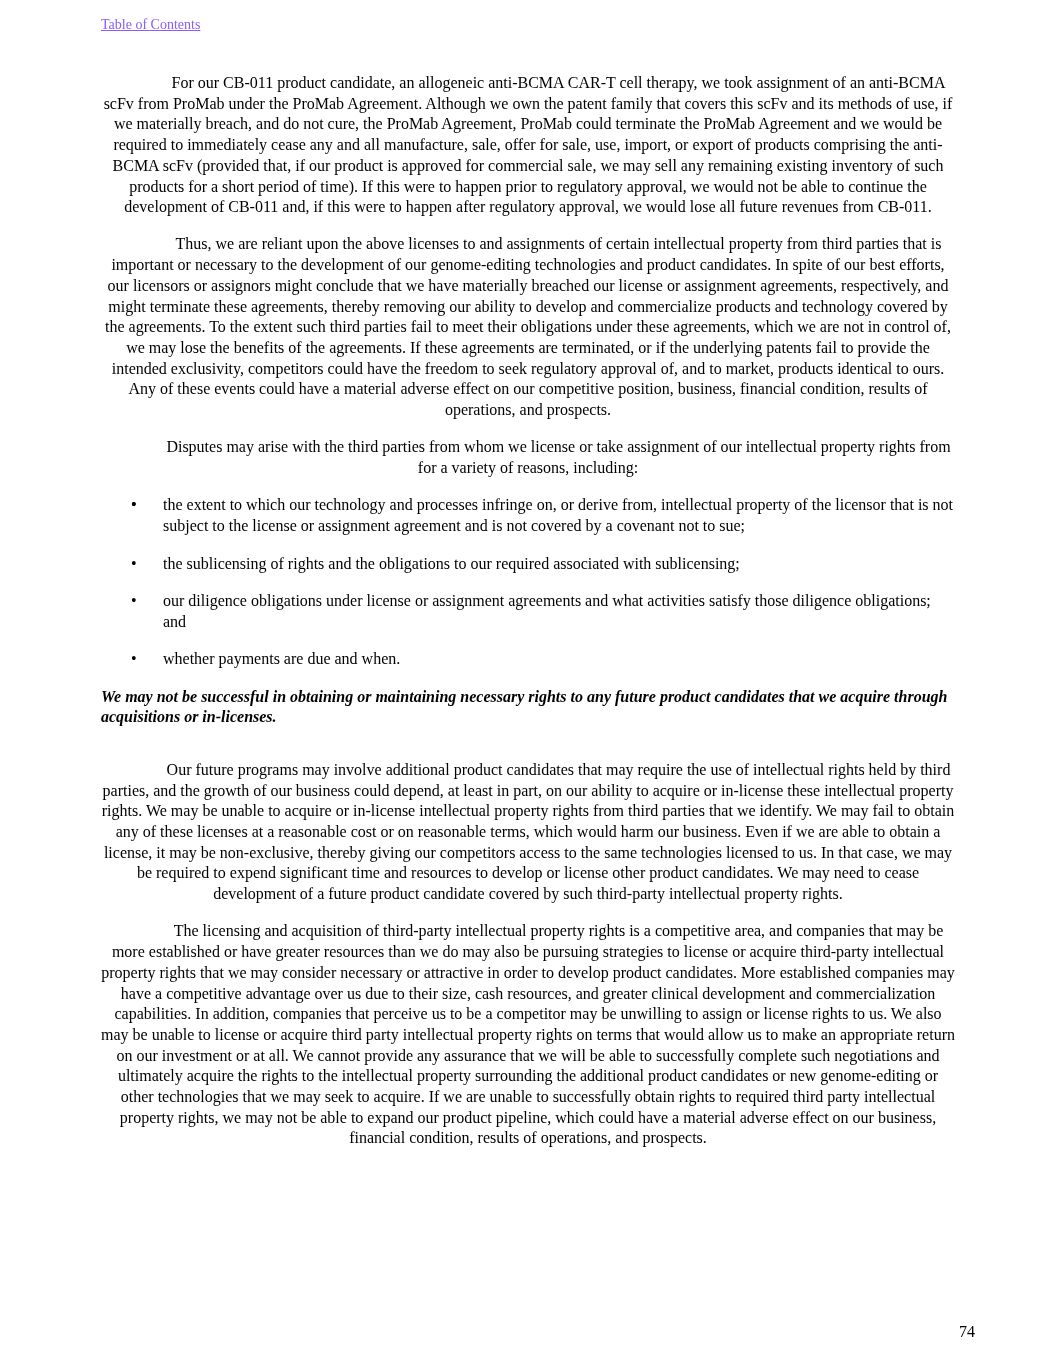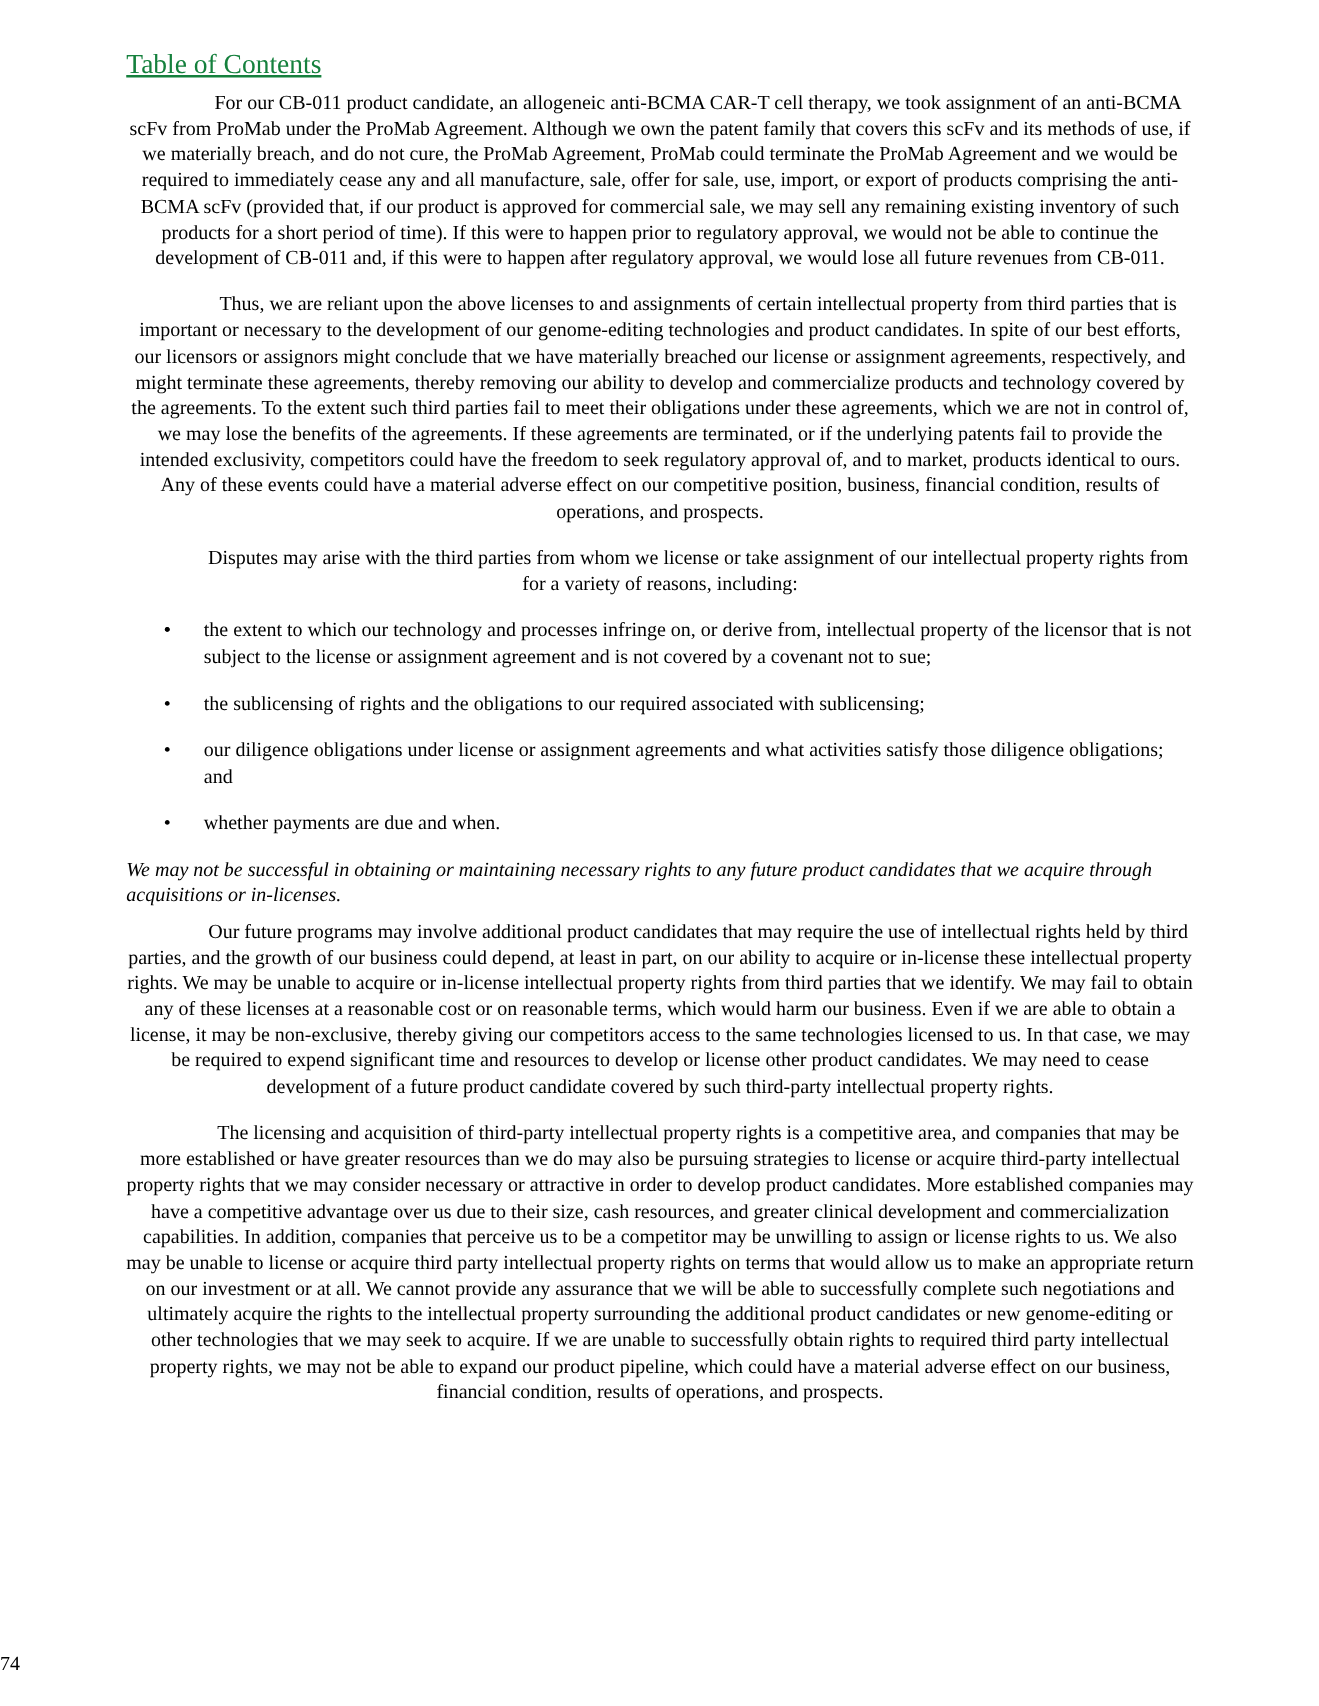--- a/index.html
+++ b/index.html
@@ -12,24 +12,24 @@
       height: 1365px;
       position: relative;
       font-family: "Liberation Serif", "DejaVu Serif", serif;
       color: #000000;
       font-size: 16px;
       line-height: 20.7px;
     }
     .toc-link {
       position: absolute;
       left: 101px;
-      top: 41px;
-      color: #15803d;
+      top: 15px;
+      color: #8b5cf6;
       text-decoration: underline;
-      font-size: 22px;
+      font-size: 14px;
       line-height: 20px;
       cursor: pointer;
     }
     .content {
       position: absolute;
       left: 101px;
       top: 73px;
       width: 854px;
     }
     p.para {
@@ -47,30 +47,30 @@
       padding-left: 62px;
       margin: 0 0 16.8px 0;
     }
     ul.bullets li:last-child { margin-bottom: 0; }
     ul.bullets li .bullet {
       position: absolute;
       left: 30px;
       top: 0;
     }
     .heading {
-      margin: 0 0 8px 0;
-      font-weight: normal;
+      margin: 0 0 32px 0;
+      font-weight: bold;
       font-style: italic;
     }
     .page-number {
       position: absolute;
       top: 1322px;
       left: 0;
       width: 975px;
-      text-align: left;
+      text-align: right;
       font-size: 16px;
     }
   </style>
 </head>
 <body>
 
 <a class="toc-link">Table of Contents</a>
 
 <div class="content">
   <p class="para">For our CB-011 product candidate, an allogeneic anti-BCMA CAR-T cell therapy, we took assignment of an anti-BCMA scFv from ProMab under the ProMab Agreement. Although we own the patent family that covers this scFv and its methods of use, if we materially breach, and do not cure, the ProMab Agreement, ProMab could terminate the ProMab Agreement and we would be required to immediately cease any and all manufacture, sale, offer for sale, use, import, or export of products comprising the anti-BCMA scFv (provided that, if our product is approved for commercial sale, we may sell any remaining existing inventory of such products for a short period of time). If this were to happen prior to regulatory approval, we would not be able to continue the development of CB-011 and, if this were to happen after regulatory approval, we would lose all future revenues from CB-011.</p>

